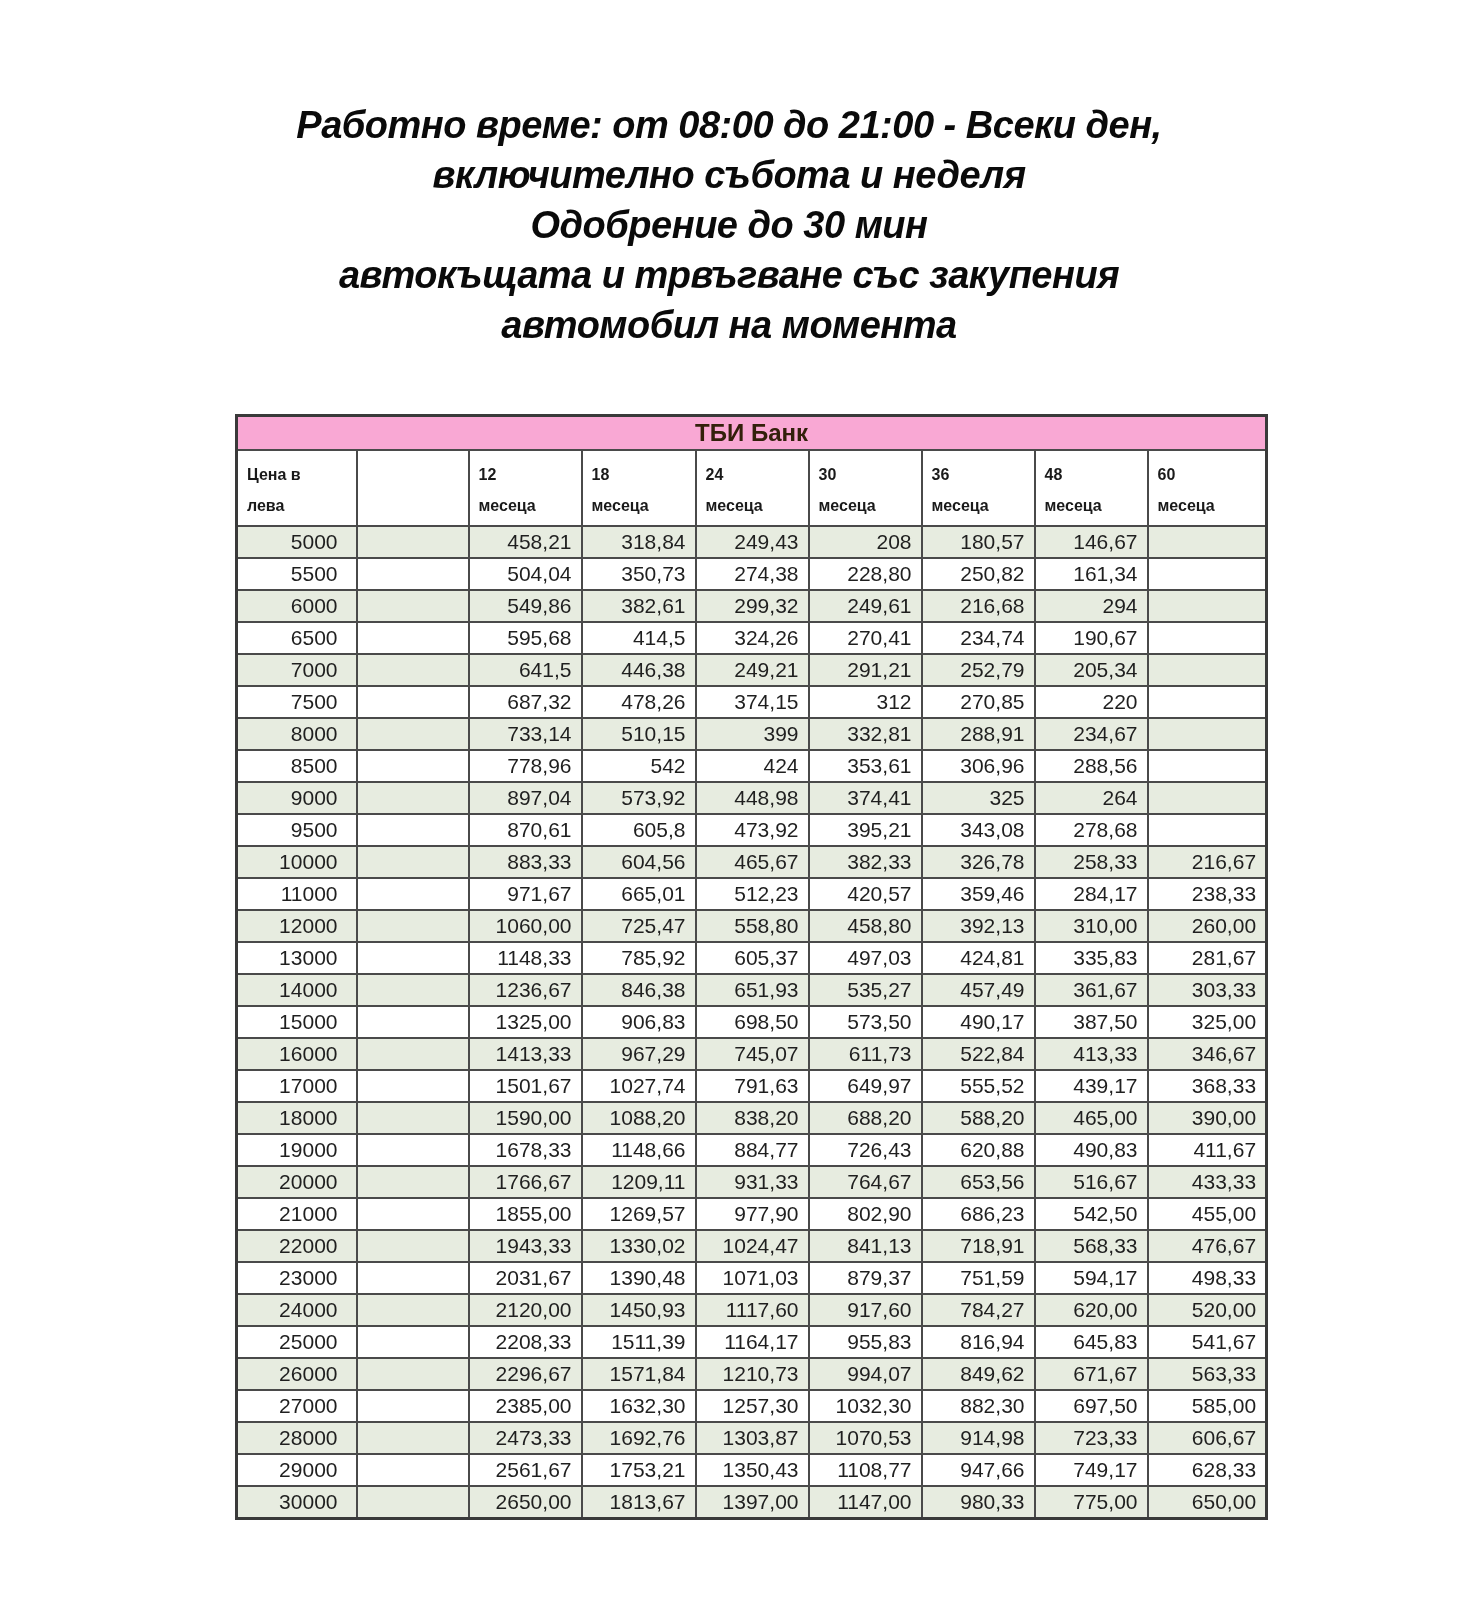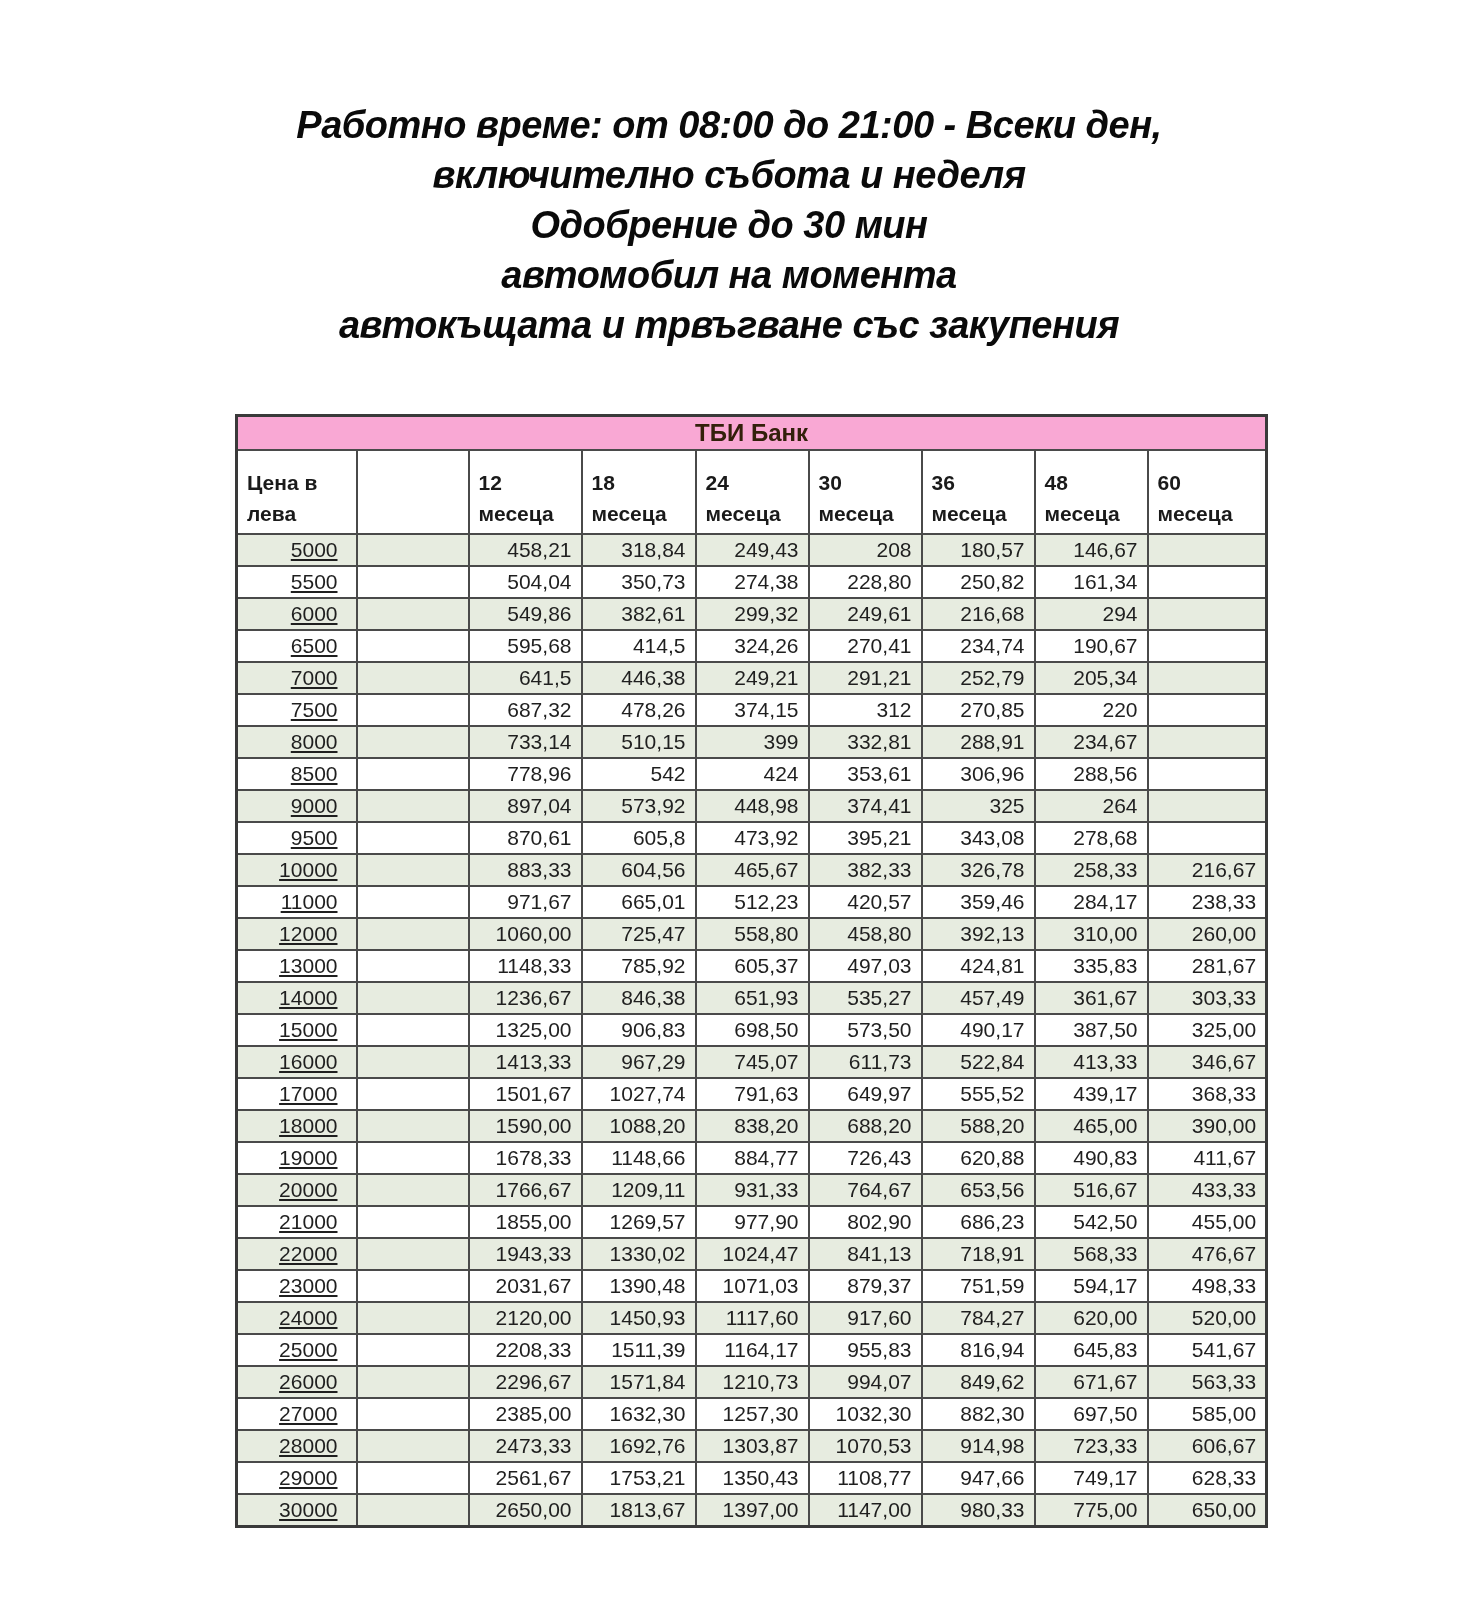--- a/index.html
+++ b/index.html
@@ -56,52 +56,51 @@
     text-align: center;
     font-size: 24px;
     font-weight: bold;
     padding: 2px 0;
   }
   tr.col-headers th {
     height: 70px;
     background: #ffffff;
     text-align: left;
     vertical-align: middle;
-    font-size: 21px;
+    font-size: 16px;
     font-weight: bold;
     color: #1a1a1a;
-    padding: 16px 6px 4px 9px;
+    padding: 8px 6px 4px 9px;
     line-height: 31px;
   }
   tbody td {
     height: 32px;
     font-size: 21px;
     color: #1f1f1f;
     text-align: right;
     padding: 0 9px 0 2px;
     vertical-align: middle;
   }
   tbody td.price-cell {
     padding-right: 18px;
-    text-decoration: underline;
   }
   tbody tr.green td { background: #e7ece0; }
   tbody tr.white td { background: #ffffff; }
 </style>
 </head>
 <body>
 
 <div class="page">
 
   <div class="title-block">
     <div>Работно време: от 08:00 до 21:00 - Всеки ден,</div>
     <div>включително събота и неделя</div>
     <div>Одобрение до 30 мин</div>
+    <div>автокъщата и трвъгване със закупения</div>
     <div>автомобил на момента</div>
-    <div>автокъщата и трвъгване със закупения</div>
   </div>
 
   <div class="table-wrap">
     <table class="price-table">
       <colgroup>
         <col style="width:120px">
         <col style="width:112px">
         <col style="width:113px">
         <col style="width:114px">
         <col style="width:113px">

